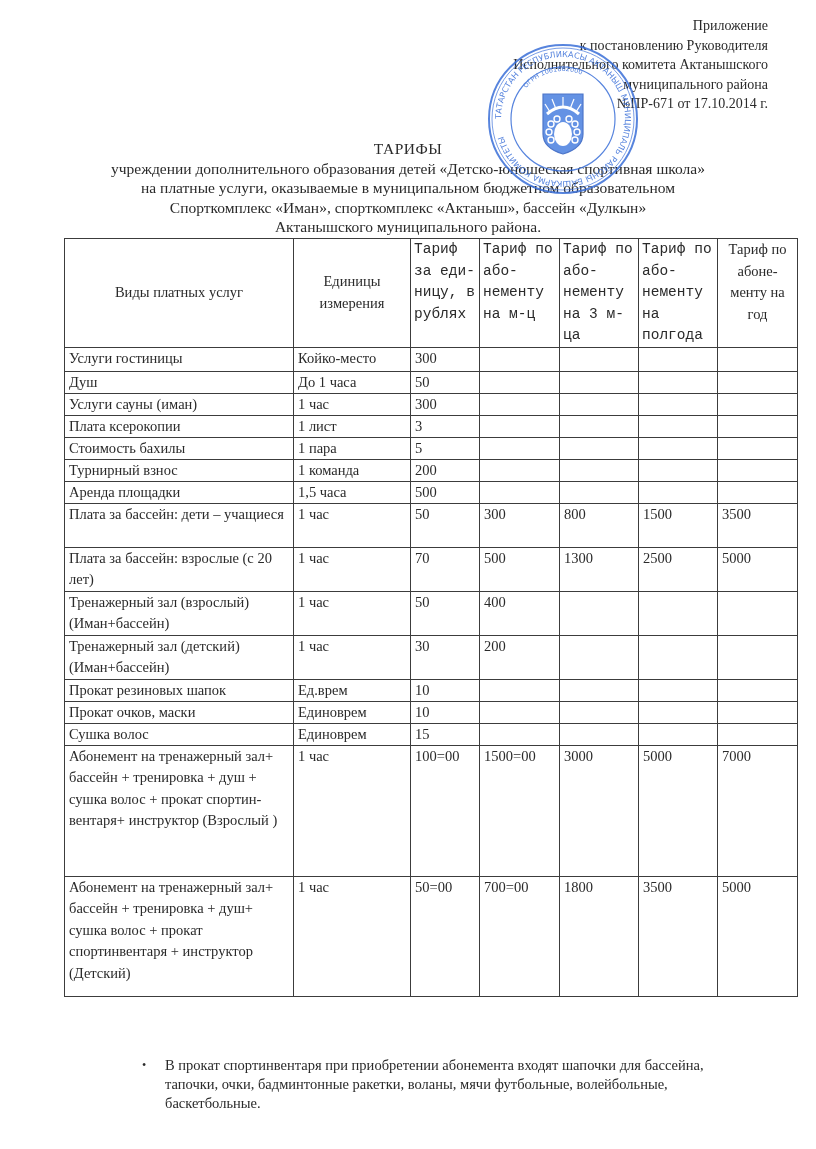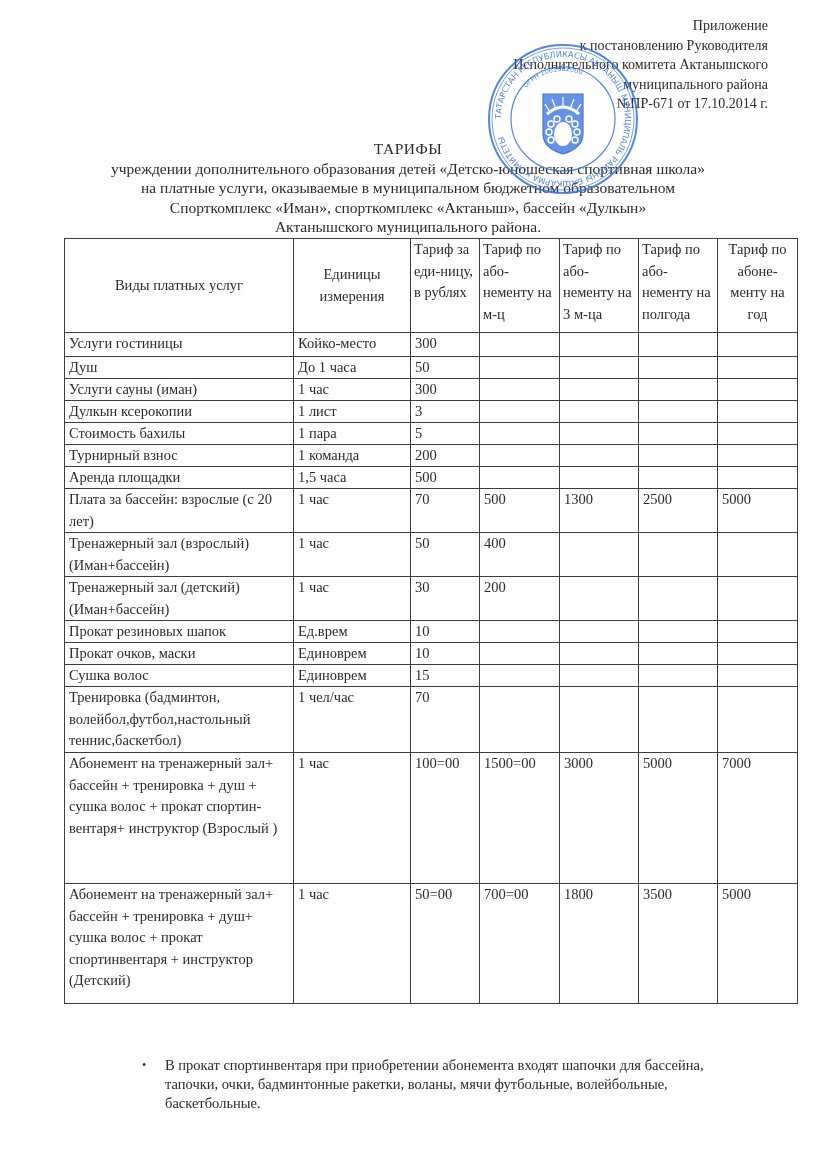--- a/index.html
+++ b/index.html
@@ -19,21 +19,21 @@
   .title-block .title { letter-spacing: 0.5px; }
   table.tariffs {
     position: absolute; left: 64px; top: 238px; border-collapse: collapse;
     table-layout: fixed; width: 733px; font-size: 14.5px; line-height: 21.5px; z-index: 2;
   }
   table.tariffs td, table.tariffs th {
     border: 1px solid #3c3c3c; vertical-align: top; padding: 0 4px; font-weight: normal;
     text-align: left; overflow: hidden;
   }
   table.tariffs th { vertical-align: middle; text-align: center; padding: 0 3px; }
-  table.tariffs th.top { vertical-align: top; text-align: left; }
+  table.tariffs th.top { vertical-align: top; text-align: left; font-family: Liberation Mono, monospace; }
   table.tariffs th.center-top { vertical-align: top; text-align: center; }
   .hdr { height: 94px; }
   .r1 { height: 24px; } .r1 td { vertical-align: middle; }
   .rs { height: 22px; margin-top: 24px; } .rs td { line-height: 20px; }
   .r2l { height: 44px; }
   .r3l { height: 66px; }
   .r6l { height: 131px; padding-left: 28px; }
   .r5l { height: 120px; }
   .notes {
     position: absolute; left: 138px; top: 1056px; width: 600px;
@@ -149,21 +149,21 @@
       <tr class="rs">
         <td>Услуги сауны (иман)</td>
         <td>1 час</td>
         <td>300</td>
         <td></td>
         <td></td>
         <td></td>
         <td></td>
       </tr>
       <tr class="rs">
-        <td>Дулкын ксерокопии</td>
+        <td>Плата ксерокопии</td>
         <td>1 лист</td>
         <td>3</td>
         <td></td>
         <td></td>
         <td></td>
         <td></td>
       </tr>
       <tr class="rs">
         <td>Стоимость  бахилы</td>
         <td>1 пара</td>
@@ -183,20 +183,29 @@
         <td></td>
       </tr>
       <tr class="rs">
         <td>Аренда площадки</td>
         <td>1,5 часа</td>
         <td>500</td>
         <td></td>
         <td></td>
         <td></td>
         <td></td>
+      </tr>
+      <tr class="r2l">
+        <td>Плата за бассейн: дети – учащиеся</td>
+        <td>1 час</td>
+        <td>50</td>
+        <td>300</td>
+        <td>800</td>
+        <td>1500</td>
+        <td>3500</td>
       </tr>
       <tr class="r2l">
         <td>Плата за бассейн: взрослые (с 20 лет)</td>
         <td>1 час</td>
         <td>70</td>
         <td>500</td>
         <td>1300</td>
         <td>2500</td>
         <td>5000</td>
       </tr>
@@ -233,29 +242,20 @@
         <td>10</td>
         <td></td>
         <td></td>
         <td></td>
         <td></td>
       </tr>
       <tr class="rs">
         <td>Сушка волос</td>
         <td>Единоврем</td>
         <td>15</td>
-        <td></td>
-        <td></td>
-        <td></td>
-        <td></td>
-      </tr>
-      <tr class="r3l">
-        <td>Тренировка (бадминтон, волейбол,футбол,настольный теннис,баскетбол)</td>
-        <td>1 чел/час</td>
-        <td>70</td>
         <td></td>
         <td></td>
         <td></td>
         <td></td>
       </tr>
       <tr class="r6l">
         <td>Абонемент на тренажерный зал+ бассейн + тренировка  + душ + сушка волос + прокат спортин-вентаря+ инструктор (Взрослый )</td>
         <td>1 час</td>
         <td>100=00</td>
         <td>1500=00</td>

